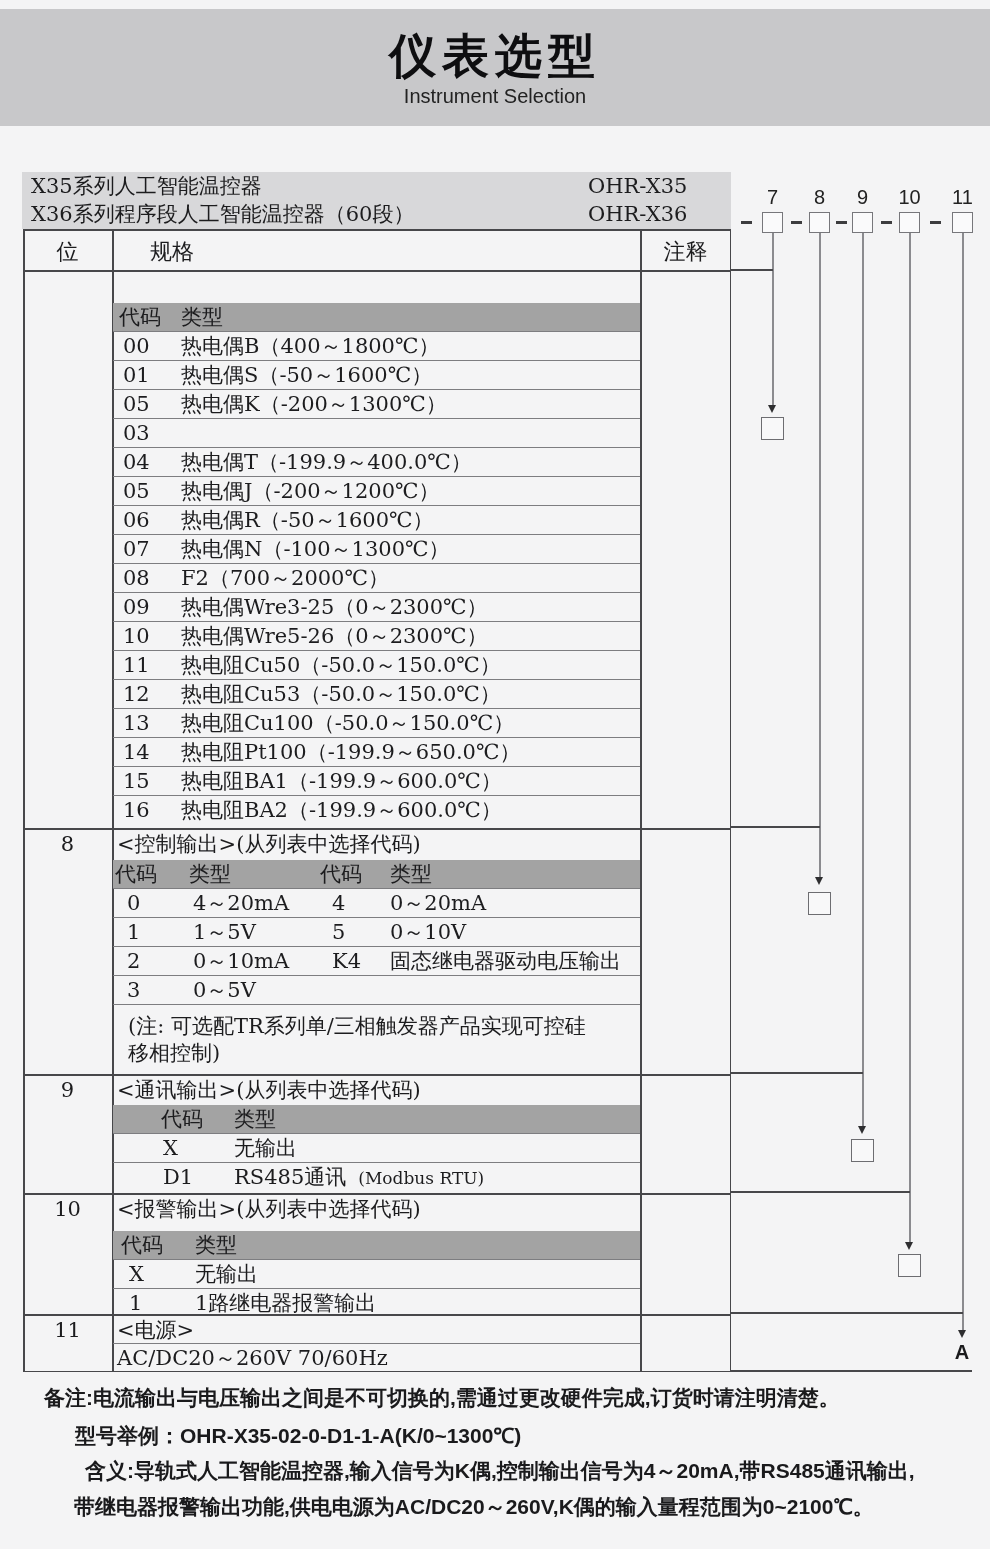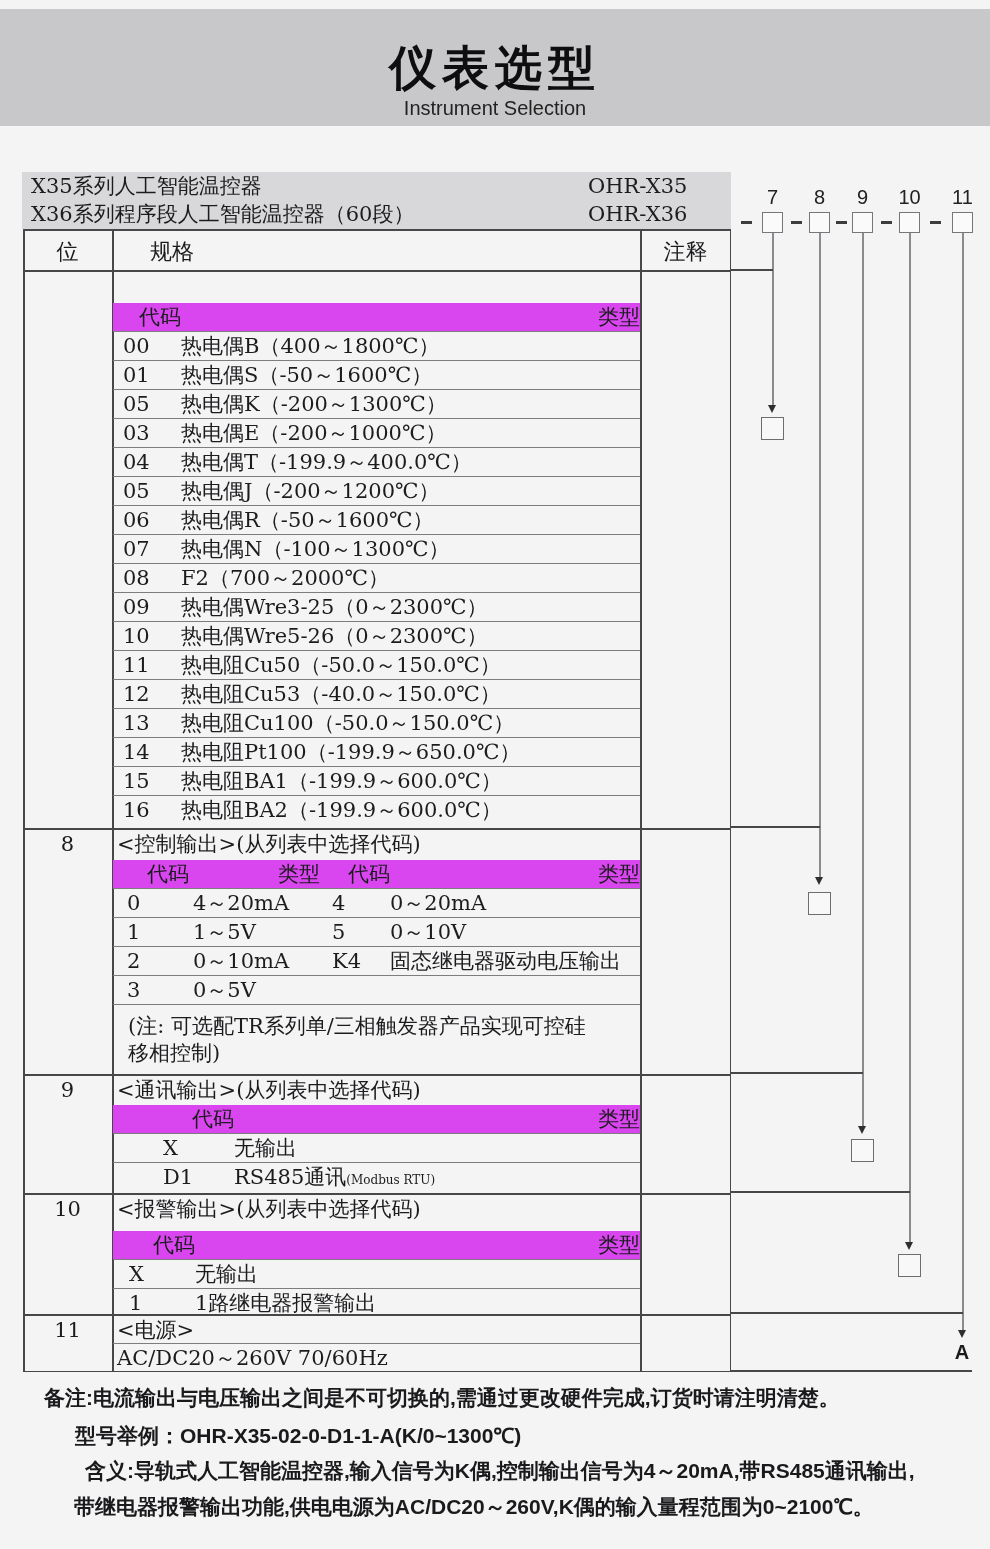--- a/index.html
+++ b/index.html
@@ -2,21 +2,21 @@
 <html><head>
 <meta charset="utf-8">
 <style>
   * { margin:0; padding:0; box-sizing:border-box; }
   html,body { background:#efeff0; }
   .page { position:relative; width:990px; height:1549px; background:#f4f4f5; overflow:hidden;
           font-family:"DejaVu Serif","Liberation Serif",serif; color:#1c1c1e; }
 
   
   .topbar { position:absolute; left:0; top:9px; width:990px; height:117px; background:#c8c8ca; text-align:center; }
-  .title  { padding-top:28px; font-family:"Liberation Sans",sans-serif; font-weight:bold;
+  .title  { padding-top:16px; font-family:"Liberation Sans",sans-serif; font-weight:bold;
             font-size:47px; letter-spacing:6px; color:#0e0e10; }
   .subtitle { font-family:"Liberation Sans",sans-serif; font-size:20px; letter-spacing:0px; color:#222; margin-top:-3px; }
 
   
   .banner { position:absolute; left:22px; top:172px; width:709px; height:57px; background:#d8d8da; font-size:21px; }
   .brow { position:relative; height:28px; line-height:29px; padding-left:9px; white-space:nowrap; }
   .bmodel { position:absolute; left:566px; top:0; }
 
   
   .posnum { position:absolute; top:186px; width:31px; text-align:center;
@@ -39,42 +39,42 @@
   .hlabel { position:absolute; top:8px; font-size:22px; }
   .hpos  { left:0; width:89px; text-align:center; }
   .hspec { left:127px; }
   .hnote { left:617px; width:91px; text-align:center; }
 
   .poslabel { position:absolute; left:0; width:89px; text-align:center; font-size:21px; }
 
   .sec { position:absolute; left:90px; width:527px; }
   .crow { display:flex; height:29px; line-height:28px; border-bottom:1px solid #7d7d80; white-space:nowrap; }
   .crow.last { border-bottom:none; }
-  .ghead { background:#d946ef;text-align:right; }
+  .ghead { background:#a3a3a3; }
   .spacer { height:31px; }
   .sectitle { height:31px; line-height:30px; padding-left:4px; white-space:nowrap; }
 
   .icode { width:68px; padding-left:10px; }   
   .ihcode { width:68px; padding-left:6px; }
   .itype { flex:1; }
 
   .c81 { width:80px; padding-left:14px; }     
   .c82 { width:127px; }
   .c83 { width:70px; padding-left:12px; }
   .c84 { flex:1; }
   .h81 { width:76px; padding-left:2px; }
   .h82 { width:131px; }
   .h83 { width:70px; }
   .h84 { flex:1; }
   .note8 { margin-top:8px; padding-left:15px; line-height:27px; white-space:nowrap; }
 
   .c91 { width:121px; padding-left:50px; }    
   .h91 { width:121px; padding-left:48px; }
   .c92 { flex:1; }
-  .msuffix { font-size:12px; }
+  .msuffix { font-size:17px;margin-left:12px; }
 
   .c101 { width:82px; padding-left:16px; }    
   .h101 { width:82px; padding-left:8px; }
   .c102 { flex:1; }
 
   .r11 { height:28px; line-height:28px; padding-left:4px; white-space:nowrap; }
   .r11.bordered { border-bottom:1px solid #7d7d80; }
 
   
   .fline { position:absolute; font-family:"Liberation Sans",sans-serif; font-weight:bold;
@@ -180,21 +180,20 @@
       <div class="crow">
           <span class="icode">01</span>
           <span class="itype">热电偶S（-50～1600℃）</span>
         </div>
       <div class="crow">
           <span class="icode">05</span>
           <span class="itype">热电偶K（-200～1300℃）</span>
         </div>
       <div class="crow">
           <span class="icode">03</span>
-          <span class="itype">热电偶E（-200～1000℃）</span>
         </div>
       <div class="crow">
           <span class="icode">04</span>
           <span class="itype">热电偶T（-199.9～400.0℃）</span>
         </div>
       <div class="crow">
           <span class="icode">05</span>
           <span class="itype">热电偶J（-200～1200℃）</span>
         </div>
       <div class="crow">
@@ -216,21 +215,21 @@
       <div class="crow">
           <span class="icode">10</span>
           <span class="itype">热电偶Wre5-26（0～2300℃）</span>
         </div>
       <div class="crow">
           <span class="icode">11</span>
           <span class="itype">热电阻Cu50（-50.0～150.0℃）</span>
         </div>
       <div class="crow">
           <span class="icode">12</span>
-          <span class="itype">热电阻Cu53（-40.0～150.0℃）</span>
+          <span class="itype">热电阻Cu53（-50.0～150.0℃）</span>
         </div>
       <div class="crow">
           <span class="icode">13</span>
           <span class="itype">热电阻Cu100（-50.0～150.0℃）</span>
         </div>
       <div class="crow">
           <span class="icode">14</span>
           <span class="itype">热电阻Pt100（-199.9～650.0℃）</span>
         </div>
       <div class="crow">

